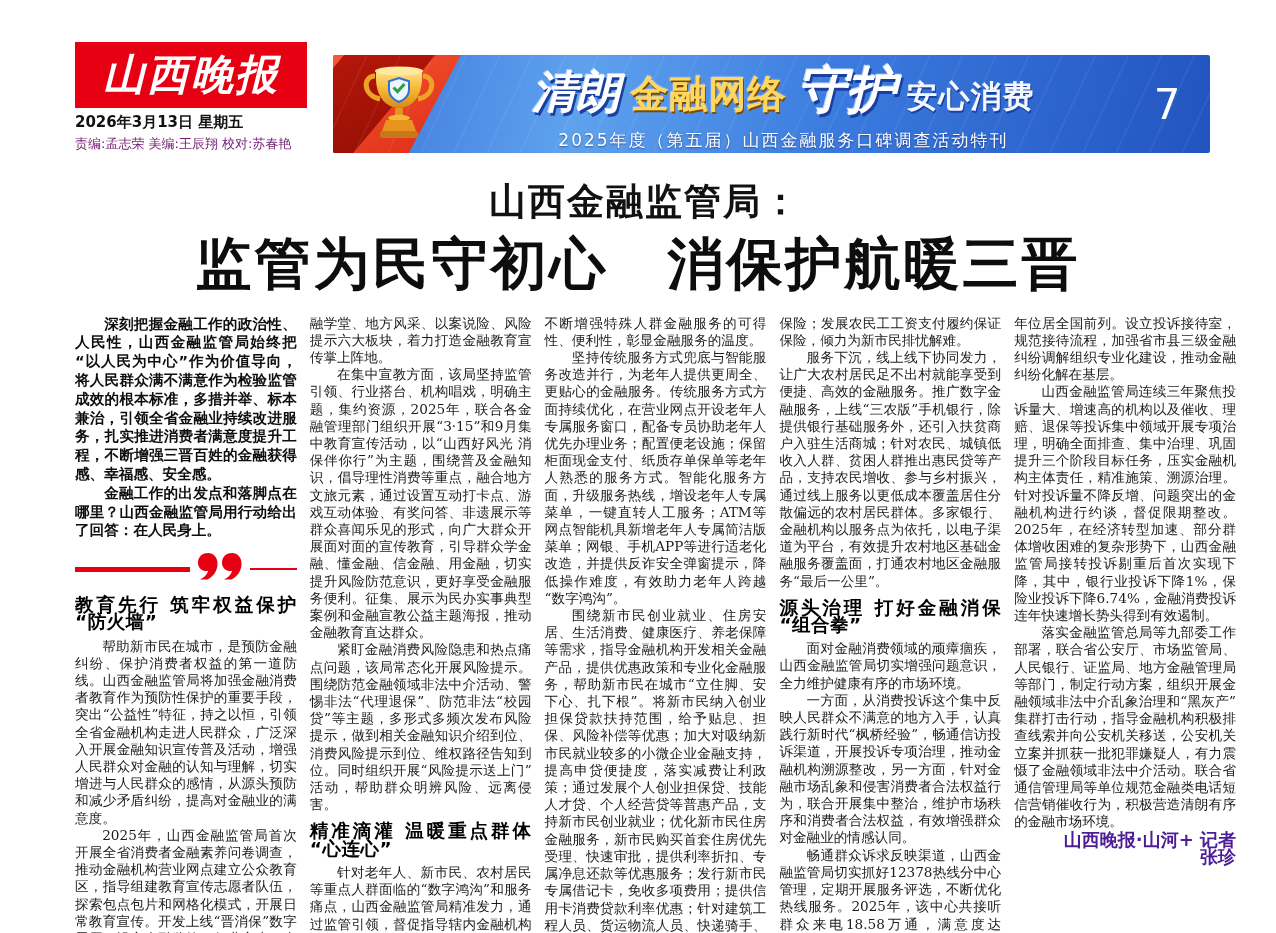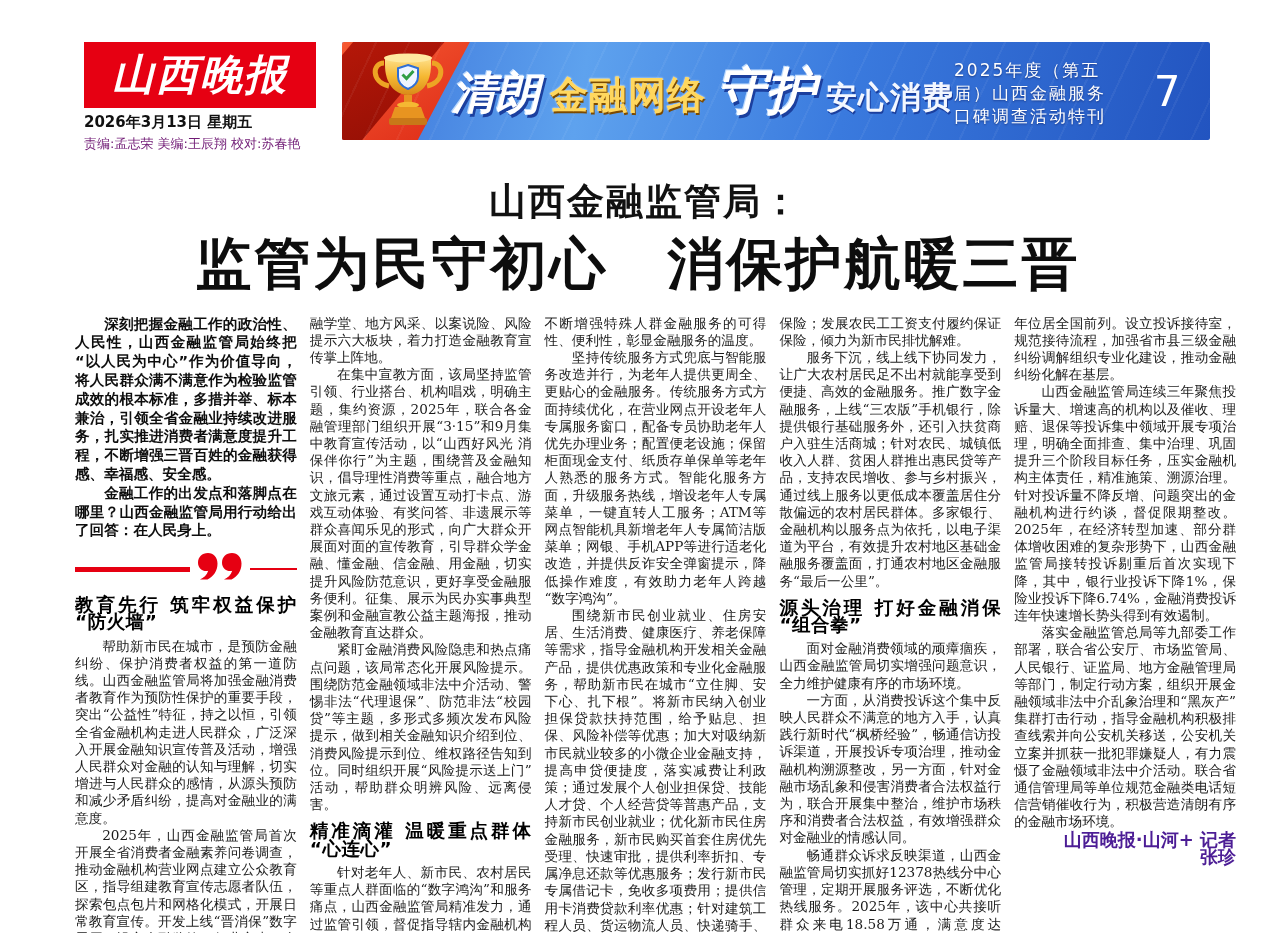--- a/index.html
+++ b/index.html
@@ -2,21 +2,21 @@
 <html lang="zh"><head>
 <meta charset="utf-8">
 <style>
   html,body{margin:0;padding:0;background:#e8e8e8;}
   .page{
     position:relative;width:1276px;height:933px;background:#ffffff;
     overflow:hidden;margin:0 auto;
     font-family:"DejaVu Sans",sans-serif;color:#1a1a1a;
   }
   
-  .topbar{display:flex;align-items:flex-start;padding:42px 66px 0 53px;gap:26px;margin-left:31px;}
+  .topbar{display:flex;align-items:flex-end;padding:42px 66px 0 75px;gap:26px;}
   .masthead{width:232px;flex:0 0 232px;}
   .logo-box{
     background:#e60012;height:66px;display:flex;align-items:center;justify-content:center;
     color:#fff;font-size:42px;font-weight:bold;font-style:italic;
     font-family:"DejaVu Serif",serif;letter-spacing:2px;
   }
   .date-line{font-size:15px;font-weight:bold;margin-top:5px;color:#111;}
   .credits{font-size:13px;margin-top:3px;color:#701a75;}
   .banner{
     flex:1;height:98px;position:relative;overflow:hidden;border-radius:2px;
@@ -26,21 +26,21 @@
   .banner::after{
     content:"";position:absolute;inset:0;
     background:repeating-linear-gradient(115deg,rgba(255,255,255,.05) 0 2px,transparent 2px 30px);
     pointer-events:none;
   }
   .ribbon-a{position:absolute;left:-40px;top:-60px;width:130px;height:230px;
     background:linear-gradient(120deg,#ff6a3c,#d92312);transform:rotate(28deg);border-radius:0 0 70px 0;}
   .ribbon-b{position:absolute;left:-16px;top:-70px;width:70px;height:230px;
     background:linear-gradient(120deg,#c01a0a,#8f0e04);transform:rotate(40deg);}
   .trophy-wrap{position:relative;z-index:2;margin-left:26px;flex:0 0 84px;}
-  .banner-center{position:relative;z-index:2;flex:1;display:flex;flex-direction:row;align-items:center;}
+  .banner-center{position:relative;z-index:2;flex:1;display:flex;flex-direction:column;align-items:center;}
   .slogan{display:flex;align-items:baseline;gap:10px;white-space:nowrap;}
   .slogan-script{
     font-size:44px;font-weight:900;font-style:italic;color:#ffffff;
     font-family:"DejaVu Serif",serif;
     text-shadow:2px 3px 0 #1b3f9e,-1px -1px 0 rgba(200,225,255,.9);
   }
   .slogan-script.big{font-size:50px;}
   .slogan-gold{
     font-size:38px;font-weight:900;color:#ffd75e;
     text-shadow:1px 2px 0 #7c4a00,0 0 2px #ffffff;letter-spacing:1px;

